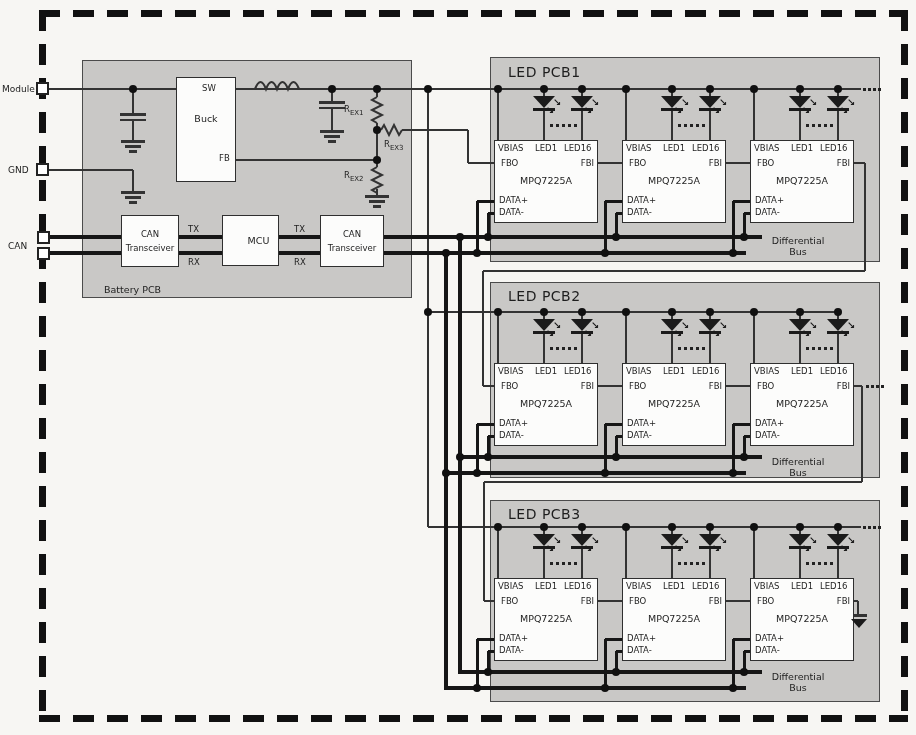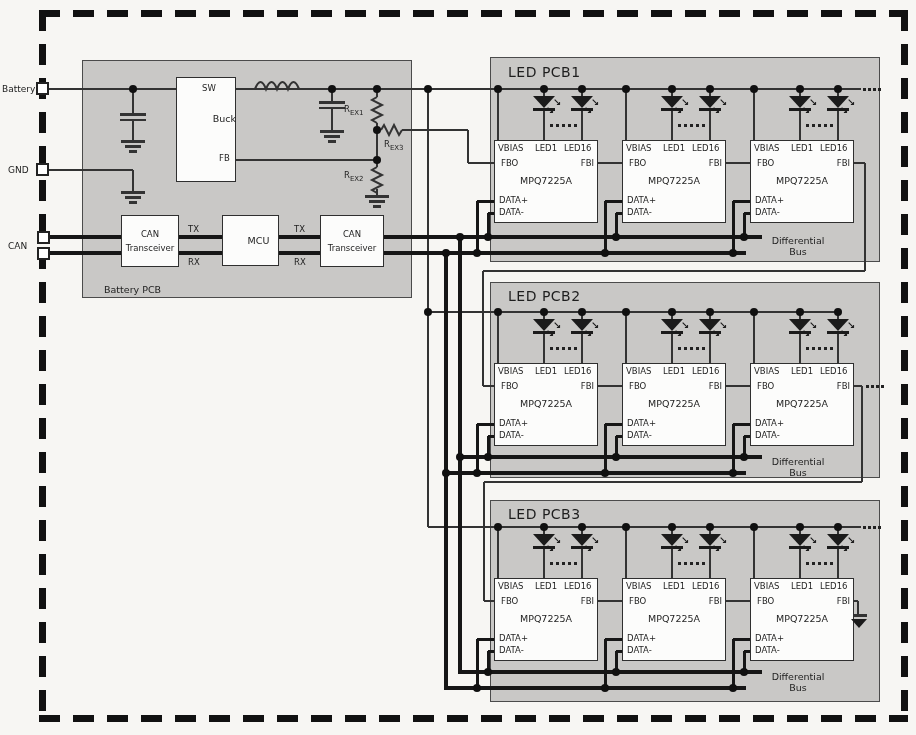--- a/index.html
+++ b/index.html
@@ -31,34 +31,34 @@
 <div id="canvas">
 
   <div class="dash" style="left:39px;top:10px;width:869px;height:7px;background:repeating-linear-gradient(90deg,#111 0 21px,transparent 21px 34px);"></div>
   <div class="dash" style="left:39px;top:715px;width:869px;height:7px;background:repeating-linear-gradient(90deg,#111 0 21px,transparent 21px 34px);"></div>
   <div class="dash" style="left:39px;top:10px;width:7px;height:712px;background:repeating-linear-gradient(180deg,#111 0 21px,transparent 21px 34px);"></div>
   <div class="dash" style="left:901px;top:10px;width:7px;height:712px;background:repeating-linear-gradient(180deg,#111 0 21px,transparent 21px 34px);"></div>
 
   <div class="title">
   </div>
 
-  <div class="lbl" style="left:2px;top:84px;width:32px;text-align:left;font-size:9px;">Battery</div>
+  <div class="lbl" style="left:2px;top:84px;width:32px;text-align:left;font-size:9px;">Module</div>
   <div class="term" style="left:36px;top:82px;"></div>
   <div class="lbl" style="left:8px;top:165px;font-size:9px;">GND</div>
   <div class="term" style="left:36px;top:163px;"></div>
   <div class="lbl" style="left:8px;top:241px;font-size:9px;">CAN</div>
   <div class="term" style="left:37px;top:231px;"></div>
   <div class="term" style="left:37px;top:247px;"></div>
 
   <div class="box" style="left:82px;top:60px;width:330px;height:238px;z-index:1;"></div>
   <div class="lbl" style="left:104px;top:284px;">Battery PCB</div>
 
   <div class="whitebox" style="left:176px;top:77px;width:60px;height:105px;"></div>
   <div class="pinlbl" style="left:202px;top:83px;">SW</div>
-  <div class="lbl" style="left:176px;top:113px;width:60px;text-align:right;">Buck</div>
+  <div class="lbl" style="left:176px;top:113px;width:60px;text-align:center;">Buck</div>
   <div class="pinlbl" style="left:219px;top:153px;">FB</div>
 
   <div class="whitebox" style="left:121px;top:215px;width:58px;height:52px;display:flex;flex-direction:column;align-items:center;justify-content:center;">
     <span class="pinlbl" style="position:static;">CAN</span>
     <span class="pinlbl" style="position:static;margin-top:4px;">Transceiver</span>
   </div>
   <div class="pinlbl" style="left:188px;top:224px;">TX</div>
   <div class="pinlbl" style="left:188px;top:257px;">RX</div>
 
   <div class="whitebox" style="left:222px;top:215px;width:57px;height:51px;display:flex;align-items:center;justify-content:center;padding-left:16px;">

